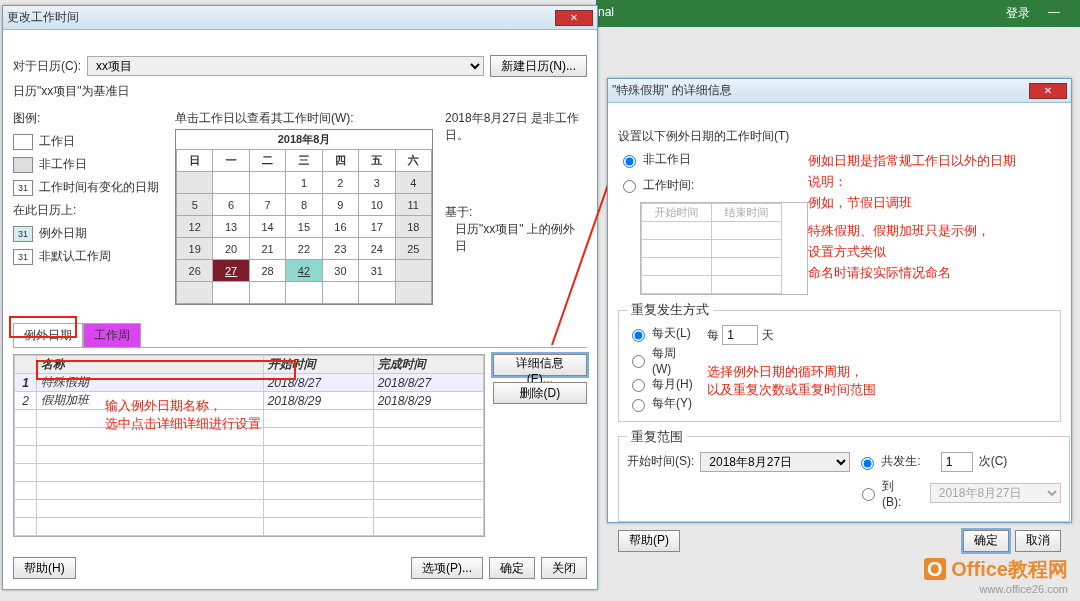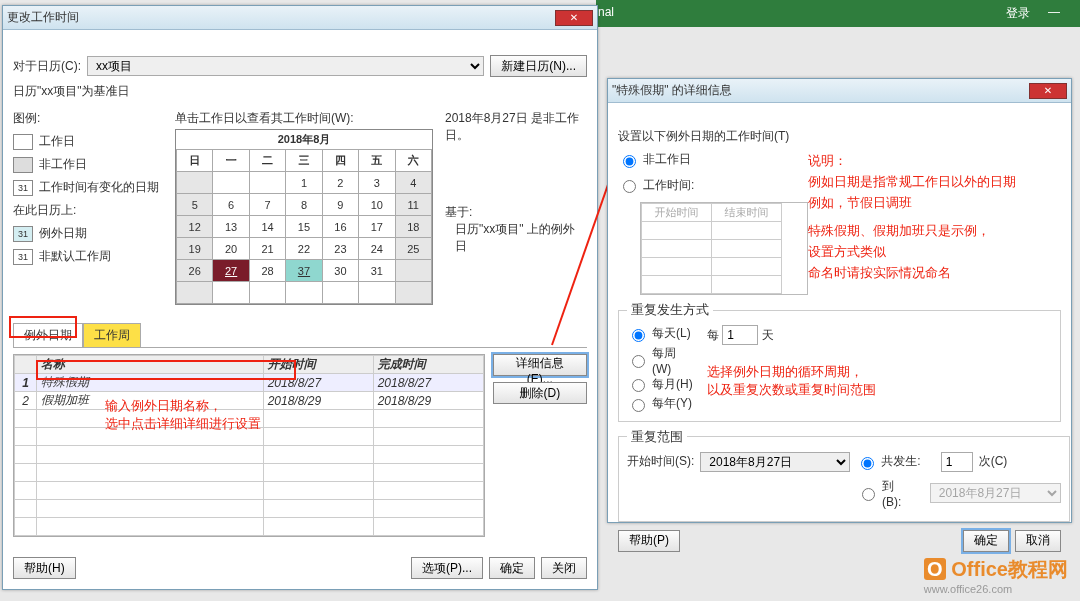--- a/index.html
+++ b/index.html
@@ -18,21 +18,21 @@
   fieldset legend { font-size:13px; padding:0 4px;}
   .legend-box { width:20px; height:16px; border:1px solid #888; display:inline-block; vertical-align:middle;}
   .calendar { border:1px solid #888; font-size:11px;}
   .calendar .title { text-align:center; font-weight:bold; padding:2px;}
   .calendar table { border-collapse:collapse; width:100%;}
   .calendar th,.calendar td { border:1px solid #aaa; width:34px; height:22px; text-align:center;}
   .calendar .nonw { background:#e6e6e6;}
   .calendar .hl27 { background:#7a1c2a; color:#fff;text-align:center;}
   .calendar .hl29 { background:#8fd7cf;}
   .tabs { display:flex; border-bottom:1px solid #aaa;}
-  .tab { padding:3px 10px; border:1px solid #aaa; border-bottom:none; background:#fde047;}
+  .tab { padding:3px 10px; border:1px solid #aaa; border-bottom:none; background:#d946ef;}
   .tab.active { background:#fff; }
   .exctable { border:1px solid #aaa; width:480px;}
   .exctable table { border-collapse:collapse; width:100%;font-style:italic;}
   .exctable th,.exctable td { border:1px solid #ccc; font-size:12px; height:18px; padding:0 4px;}
   .exctable th { background:#eee; text-align:left;}
   .redbox { position:absolute; border:2px solid #e21; pointer-events:none;}
   .redtxt { color:#e21; font-size:13px; }
   .smallgrid { border:1px solid #bbb; font-size:11px;}
   .smallgrid table { border-collapse:collapse;}
   .smallgrid th,.smallgrid td { border:1px solid #ccc; width:70px; height:18px; text-align:center;}
@@ -142,21 +142,21 @@
                   <td>21</td>
                   <td>22</td>
                   <td>23</td>
                   <td>24</td>
                   <td class="nonw">25</td>
                 </tr>
             <tr>
                   <td class="nonw">26</td>
                   <td class="hl27"><u>27</u></td>
                   <td>28</td>
-                  <td class="hl29"><u>37</u></td>
+                  <td class="hl29"><u>42</u></td>
                   <td>30</td>
                   <td>31</td>
                   <td class="nonw"></td>
                 </tr>
             <tr>
                   <td class="nonw"></td>
                   <td></td>
                   <td></td>
                   <td></td>
                   <td></td>
@@ -315,22 +315,22 @@
                 </tr>
                 <tr>
                   <td></td>
                   <td></td>
                 </tr>
           </tbody>
             </table>
         </div>
       </div>
       <div class="redtxt" style="width:250px; line-height:1.6;">
+        <div>例如日期是指常规工作日以外的日期</div>
         <div>说明：</div>
-        <div>例如日期是指常规工作日以外的日期</div>
         <div>例如，节假日调班</div>
         <div style="height:8px;"></div>
         <div>特殊假期、假期加班只是示例，</div>
         <div>设置方式类似</div>
         <div>命名时请按实际情况命名</div>
       </div>
     </div>
 
     <fieldset>
       <legend>重复发生方式</legend>
@@ -392,14 +392,14 @@
         <button class="win blue">确定</button>
         <button class="win">取消</button>
       </div>
     </div>
   </div>
 </div>
 
 <div class="watermark">
   <span style="display:inline-block;width:22px;height:22px;background:#e98b2c;color:#fff;text-align:center;border-radius:3px;font-weight:bold;">O</span>
   <b>Office教程网</b>
-  <div class="url" style="text-align:left;">www.office26.com</div>
+  <div class="url" style="text-align:right;">www.office26.com</div>
 </div>
 
 </body></html>

